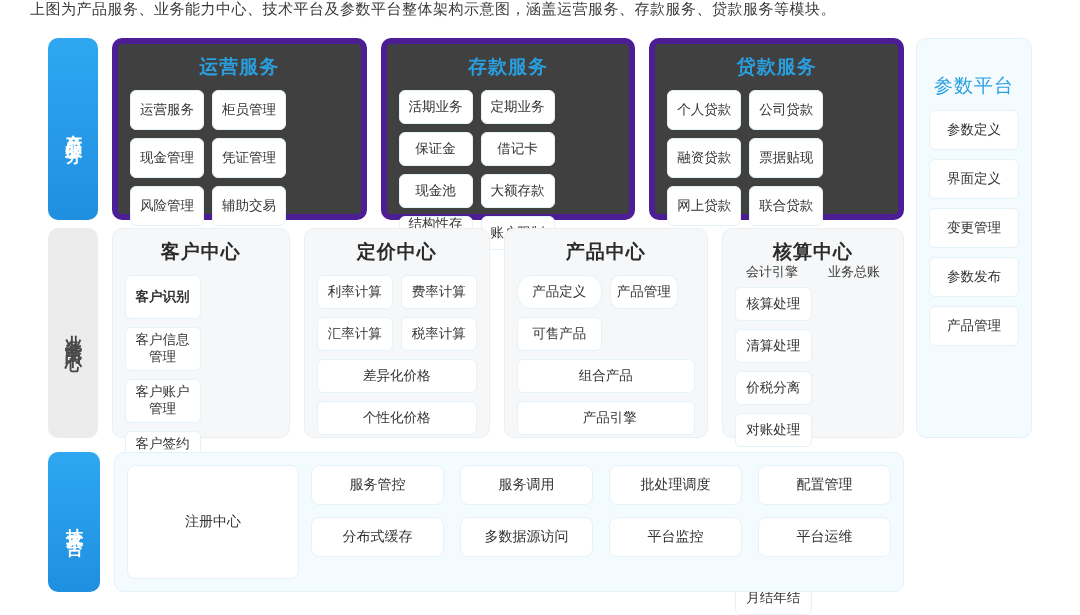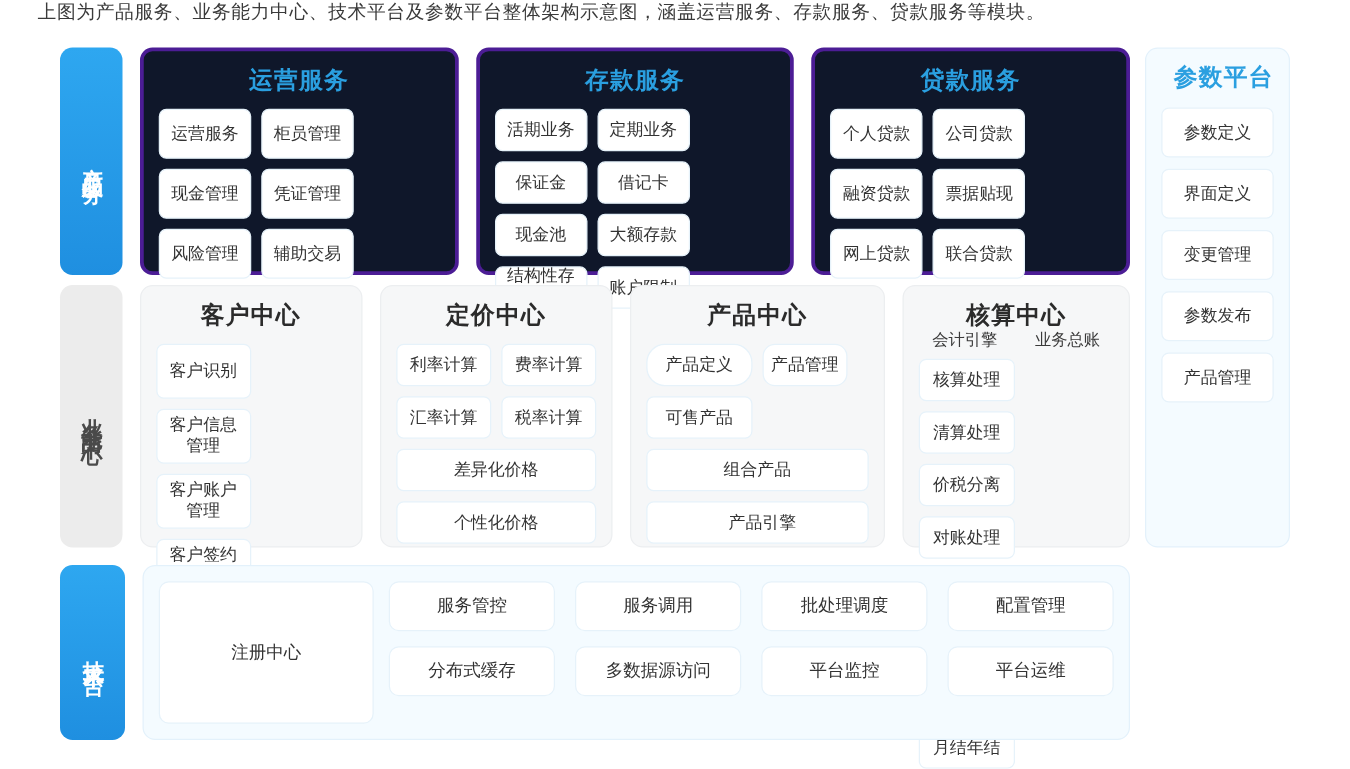--- a/index.html
+++ b/index.html
@@ -59,22 +59,22 @@
     background: linear-gradient(180deg, #2ea7f0 0%, #1f8fe0 100%);
   }
   .vlabel.blue .vtext { color: #ffffff; }
   .vlabel.grey {
     background: #ececec;
   }
   .vlabel.grey .vtext { color: #4a4a4a; }
 
   
   .group {
-    background: #0f172a;
-    border: 3px solid #4c1d95;
+    background: #404040;
+    border: 6px solid #4c1d95;
     border-radius: 10px;
     box-sizing: border-box;
     padding: 10px 12px 12px 12px;
     display: flex;
     flex-direction: column;
   }
   .group.plain {
     background: #f6f7f8;
     border: 1px solid #eceef0;
   }
@@ -131,26 +131,27 @@
     background: #f4fbff;
     border: 1px solid #e3f1fb;
     border-radius: 10px;
     box-sizing: border-box;
     padding: 10px 12px;
     display: flex;
     flex-direction: column;
     gap: 9px;
   }
   .param-title {
-    text-align: right;
+    text-align: center;
     font-size: 19px;
-    font-weight: bold;
+    font-weight: normal;
     color: #2a9fe0;
     letter-spacing: 1px;
     margin-bottom: 2px;
+    margin-top: 24px;
   }
   .param-chip {
     background: #ffffff;
     border: 1px solid #e6f2fa;
     border-radius: 6px;
     height: 38px;
     display: flex;
     align-items: center;
     justify-content: center;
     font-size: 13.5px;
@@ -249,21 +250,21 @@
   </div>
 
   <div class="band" style="left:48px; top:228px; width:856px; height:210px;">
     <div class="vlabel grey">
       <span class="vtext">业务能力中心</span>
     </div>
 
     <div class="group plain" style="width:186px; margin-left:14px;">
       <div class="group-title dark">客户中心</div>
       <div class="items">
-        <div class="chip h44" style="width:76px;">客户识别</div>
+        <div class="chip h44" style="width:76px;font-weight:bold;">客户识别</div>
         <div class="chip h44" style="width:76px;">客户信息
 管理</div>
         <div class="chip h44" style="width:76px;">客户账户
 管理</div>
         <div class="chip h44" style="width:76px;">客户签约
 管理</div>
         <div class="chip h44" style="width:76px;">客户关系
 管理</div>
         <div class="chip h44" style="width:76px;">客户风险
 管理</div>

